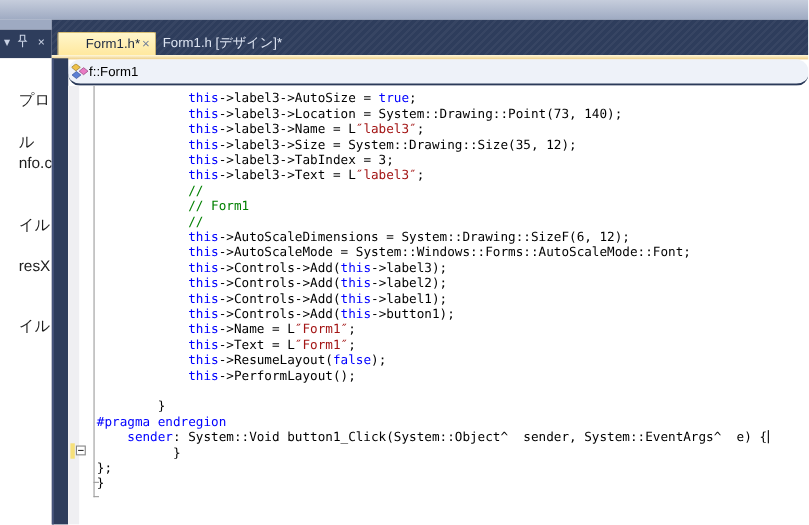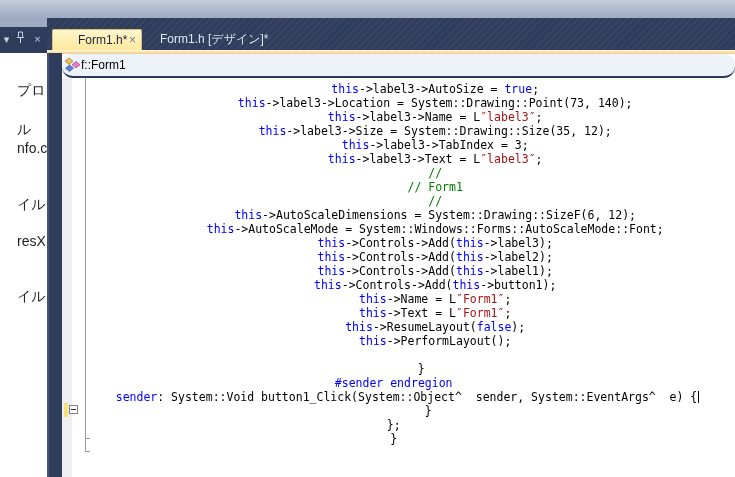--- a/index.html
+++ b/index.html
@@ -17,21 +17,21 @@
           font-size:11px;line-height:15px;text-align:center;cursor:default;}
   .accent-strip{position:absolute;left:47px;top:50px;width:688px;height:4px;
           background:linear-gradient(#FFF8DC,#EECE85);}
 
   
   .tab{position:absolute;top:29px;height:21px;font-size:12px;line-height:21px;white-space:nowrap;}
   .tab-active{left:52px;width:90px;background:linear-gradient(#FFF6CB,#FFE89E);
           border:1px solid #D8BE74;border-bottom:none;border-radius:2px 2px 0 0;
           color:#1A2740;padding-left:25px;box-sizing:border-box;}
   .tab-active .tab-close{position:absolute;right:5px;top:0;color:#6E7C98;font-size:12px;}
-  .tab-inactive{left:152px;width:160px;color:#DDE4F2;padding-left:8px;box-sizing:border-box;}
+  .tab-inactive{left:140px;width:160px;color:#DDE4F2;padding-left:8px;box-sizing:border-box;}
 
   
   .navbar{position:absolute;left:62px;top:54px;width:673px;height:22px;background:#EEF2F9;
           border-bottom:2px solid #2B3A59;box-sizing:content-box;border-radius:11px;}
   .navbar .nav-icon{position:absolute;left:3px;top:4px;width:15px;height:15px;}
   .navbar .nav-text{position:absolute;left:19px;top:0;height:22px;line-height:22px;
           font-size:12px;color:#000;}
 
   
   .dock-strip{position:absolute;left:47px;top:53px;width:15px;height:424px;background:#2E3D5C;
@@ -45,21 +45,21 @@
   .outline-vline{position:absolute;left:23px;top:0;width:1px;height:374px;background:#9C9C9C;}
   .outline-tick-1{position:absolute;left:23px;top:360px;width:5px;height:1px;background:#9C9C9C;}
   .outline-tick-2{position:absolute;left:23px;top:373px;width:5px;height:1px;background:#9C9C9C;}
   .change-bar{position:absolute;left:2px;top:325px;width:4px;height:14px;background:#F6E07A;}
   .foldbox{position:absolute;left:7px;top:327px;width:9px;height:9px;box-sizing:border-box;
           border:1px solid #848484;background:#fff;}
   .foldbox::after{content:"";position:absolute;left:1px;right:1px;top:3px;height:1px;background:#333;}
 
   .code{position:absolute;left:26px;top:4px;font-family:"DejaVu Sans Mono","Liberation Mono",monospace;
         font-size:11.5px;line-height:14px;color:#000;}
-  .code .line{height:14px;white-space:pre;text-align:center;}
+  .code .line{height:14px;white-space:pre;}
   .tk-k{color:#0000FF;}
   .tk-p{color:#000000;}
   .tk-s{color:#A31515;margin-top:20px;}
   .tk-c{color:#008000;}
   .tk-caret{display:inline-block;width:1px;height:12px;background:#000;vertical-align:-2px;margin-left:1px;}
 </style>
 </head>
 <body>
 
 <div id="screen">
@@ -134,21 +134,21 @@
         <div class="line"><span class="tk-p">            </span><span class="tk-k">this</span><span class="tk-p">-&gt;Controls-&gt;Add(</span><span class="tk-k">this</span><span class="tk-p">-&gt;label3);</span></div>
         <div class="line"><span class="tk-p">            </span><span class="tk-k">this</span><span class="tk-p">-&gt;Controls-&gt;Add(</span><span class="tk-k">this</span><span class="tk-p">-&gt;label2);</span></div>
         <div class="line"><span class="tk-p">            </span><span class="tk-k">this</span><span class="tk-p">-&gt;Controls-&gt;Add(</span><span class="tk-k">this</span><span class="tk-p">-&gt;label1);</span></div>
         <div class="line"><span class="tk-p">            </span><span class="tk-k">this</span><span class="tk-p">-&gt;Controls-&gt;Add(</span><span class="tk-k">this</span><span class="tk-p">-&gt;button1);</span></div>
         <div class="line"><span class="tk-p">            </span><span class="tk-k">this</span><span class="tk-p">-&gt;Name = L</span><span class="tk-s">″Form1″</span><span class="tk-p">;</span></div>
         <div class="line"><span class="tk-p">            </span><span class="tk-k">this</span><span class="tk-p">-&gt;Text = L</span><span class="tk-s">″Form1″</span><span class="tk-p">;</span></div>
         <div class="line"><span class="tk-p">            </span><span class="tk-k">this</span><span class="tk-p">-&gt;ResumeLayout(</span><span class="tk-k">false</span><span class="tk-p">);</span></div>
         <div class="line"><span class="tk-p">            </span><span class="tk-k">this</span><span class="tk-p">-&gt;PerformLayout();</span></div>
         <div class="line"></div>
         <div class="line"><span class="tk-p">        }</span></div>
-        <div class="line"><span class="tk-k">#sender endregion</span></div>
+        <div class="line"><span class="tk-k">#pragma endregion</span></div>
         <div class="line"><span class="tk-p">    </span><span class="tk-k">sender</span><span class="tk-p">: System::Void button1_Click(System::Object^  sender, System::EventArgs^  e) {</span><span class="tk-caret"></span></div>
         <div class="line"><span class="tk-p">          }</span></div>
         <div class="line"><span class="tk-p">};</span></div>
         <div class="line"><span class="tk-p">}</span></div>
       </div>
   </div>
 
 </div>
 
 </body></html>

